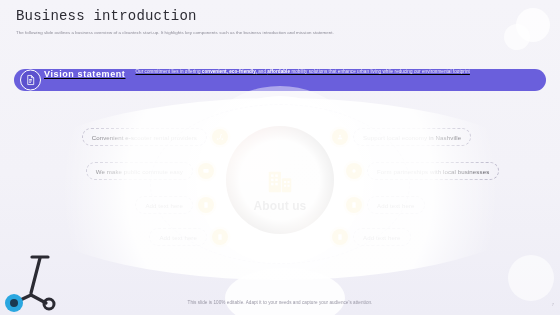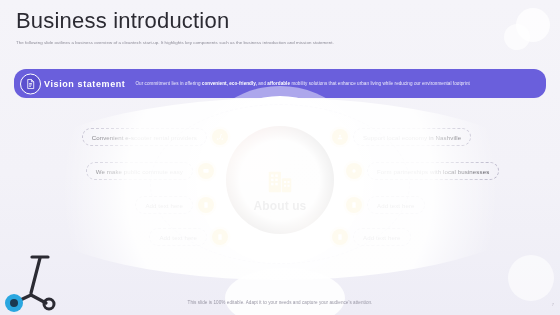--- a/index.html
+++ b/index.html
@@ -14,32 +14,32 @@
   
   .blob { position:absolute; border-radius:50%; background:#ffffff; opacity:.85; }
   .blob-a { width:34px; height:34px; right:10px;  top:8px;  opacity:.75; }
   .blob-b { width:26px; height:26px; right:30px;  top:24px; opacity:.65; }
   .blob-c { width:46px; height:46px; right:6px;   bottom:14px; opacity:.6; }
   .blob-d { width:120px;height:60px; left:225px;  top:268px; border-radius:50%; opacity:.85; }
 
   
   .header { position:absolute; left:16px; top:8px; right:60px; }
   .page-title {
-    font-family:Liberation Sans, sans-serif;
-    font-size:22px; color:#2c2b33; letter-spacing:.2px; font-weight:400;
+    font-family:Liberation Mono, monospace;
+    font-size:14px; color:#2c2b33; letter-spacing:.2px; font-weight:400;
   }
   .page-subtitle {
     margin-top:6px; font-size:4.4px; color:#8b8a96; letter-spacing:.06px; line-height:1.35;
   }
 
   
   .vision-band {
-    position:absolute; left:14px; top:69px; right:14px; height:29px;
+    position:absolute; left:14px; top:69px; right:14px; height:22px;
     background:#6a5fdc; border-radius:12px;
-    display:flex; align-items:center; padding-left:30px; padding-right:12px;
+    display:flex; padding-left:30px; padding-right:12px;text-decoration:underline;
   }
   .vision-icon {
     position:absolute; left:6px; top:50%; transform:translateY(-50%);
     width:21px; height:21px; border-radius:50%;
     background:#5c51ce; border:1.4px solid #ffffff;
     display:flex; align-items:center; justify-content:center;
   }
   .vision-icon svg { width:11px; height:11px; }
   .vision-label {
     font-size:9px; font-weight:700; color:#ffffff; letter-spacing:.6px; white-space:nowrap;

